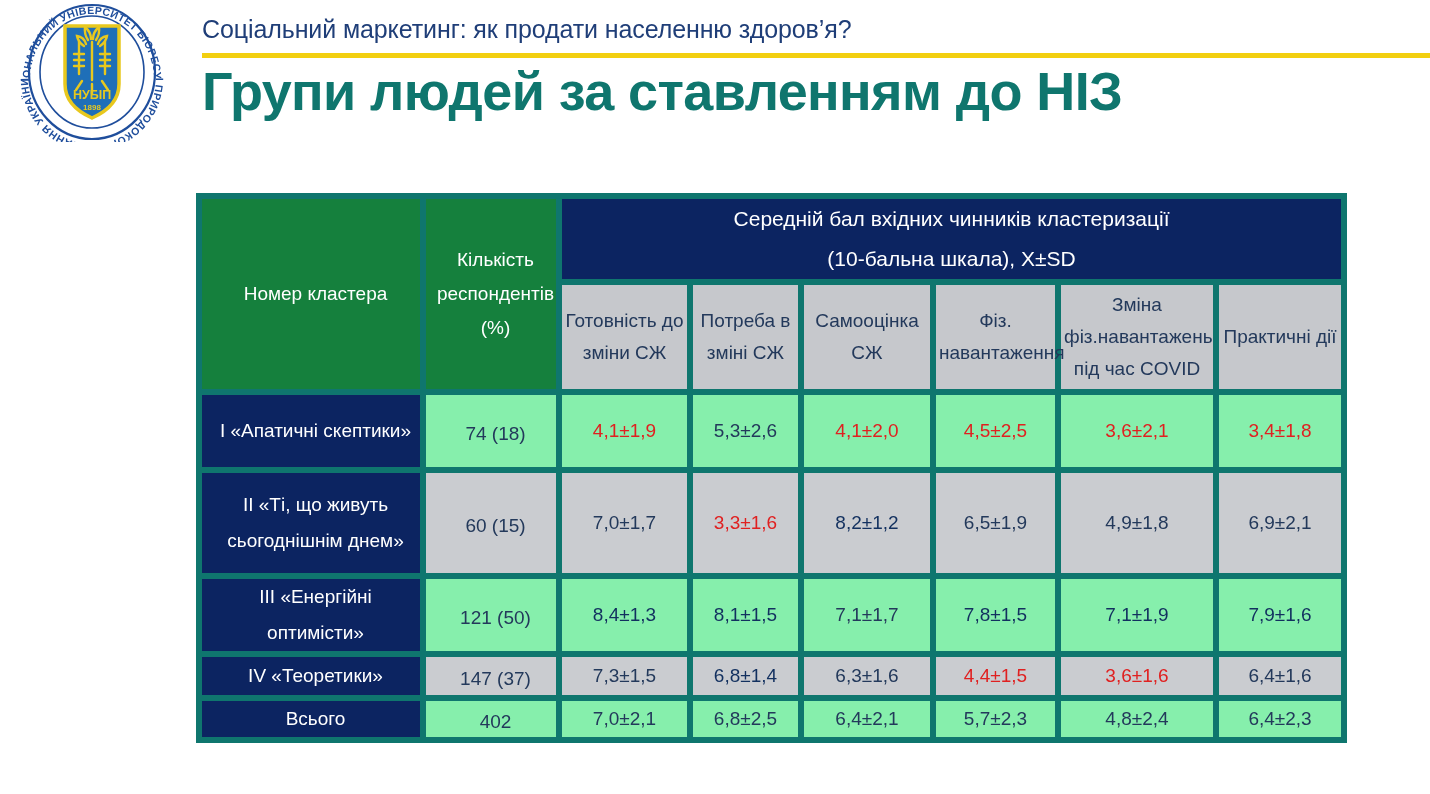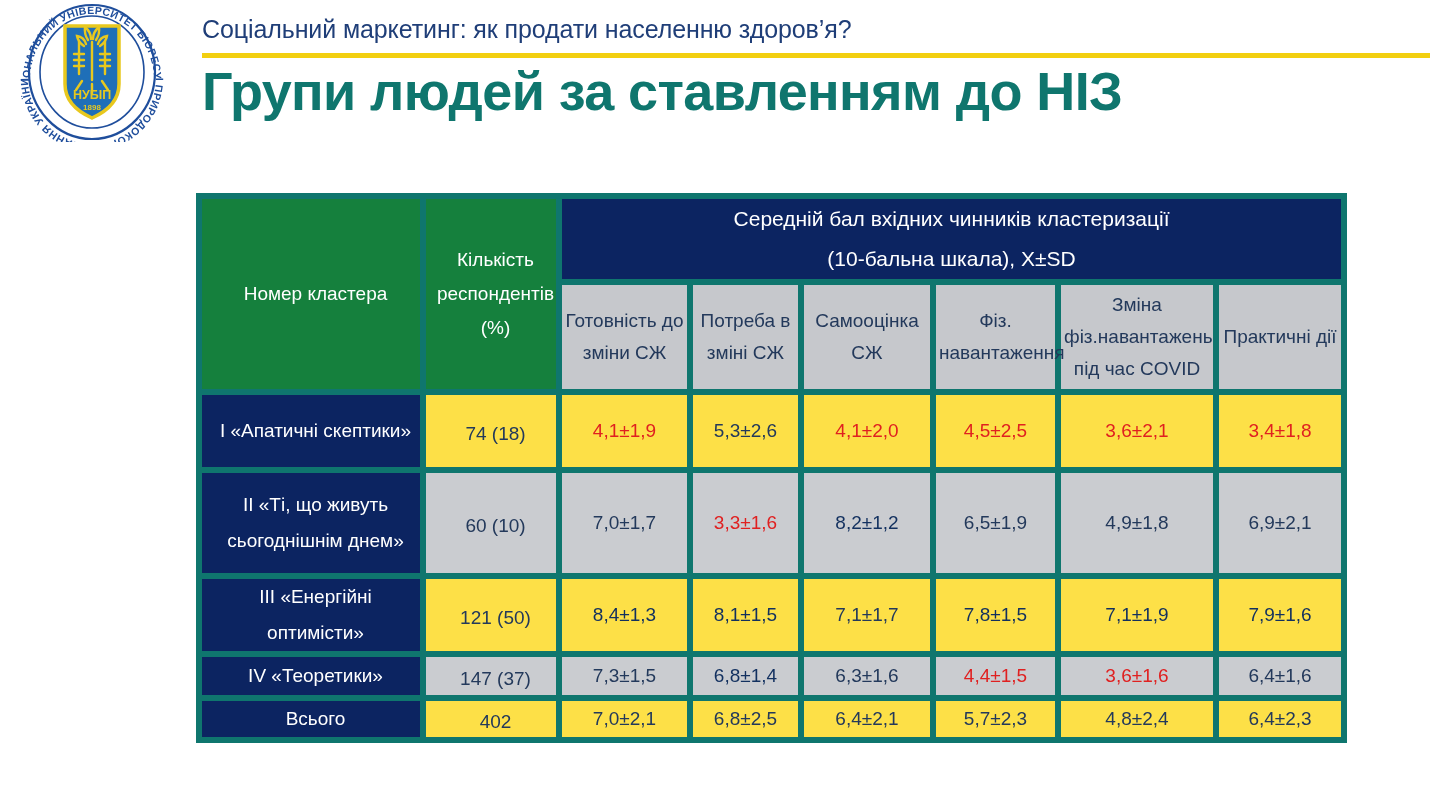--- a/index.html
+++ b/index.html
@@ -128,21 +128,21 @@
   }
   
   .cell-count {
     text-align: left;
     padding-left: 9px !important;
     vertical-align: top;
     padding-top: 5px !important;
     color: #23395B;
     font-size: 19px;
   }
-  .band-light { background: #fde047; }
+  .band-light { background: #86efac; }
   .band-dark  { background: #CACCD0; }
 
   .cell-val { color: #23395B; font-size: 19px; }
   .cell-val.red  { color: #E02020; }
   .cell-val.bold { font-weight: bold; color: #12305F; }
 </style>
 </head>
 <body>
 
 <div id="logo">
@@ -218,21 +218,21 @@
         <td class="cell-count band-light">74 (18)</td>
         <td class="cell-val band-light red">4,1±1,9</td>
         <td class="cell-val band-light">5,3±2,6</td>
         <td class="cell-val band-light red">4,1±2,0</td>
         <td class="cell-val band-light red">4,5±2,5</td>
         <td class="cell-val band-light red">3,6±2,1</td>
         <td class="cell-val band-light red">3,4±1,8</td>
       </tr>
       <tr style="height: 106px;">
         <td class="row-label">II «Ті, що живуть сьогоднішнім днем»</td>
-        <td class="cell-count band-dark">60 (10)</td>
+        <td class="cell-count band-dark">60 (15)</td>
         <td class="cell-val band-dark">7,0±1,7</td>
         <td class="cell-val band-dark red">3,3±1,6</td>
         <td class="cell-val band-dark bold">8,2±1,2</td>
         <td class="cell-val band-dark">6,5±1,9</td>
         <td class="cell-val band-dark">4,9±1,8</td>
         <td class="cell-val band-dark">6,9±2,1</td>
       </tr>
       <tr style="height: 74px;">
         <td class="row-label">III «Енергійні оптимісти»</td>
         <td class="cell-count band-light">121 (50)</td>

